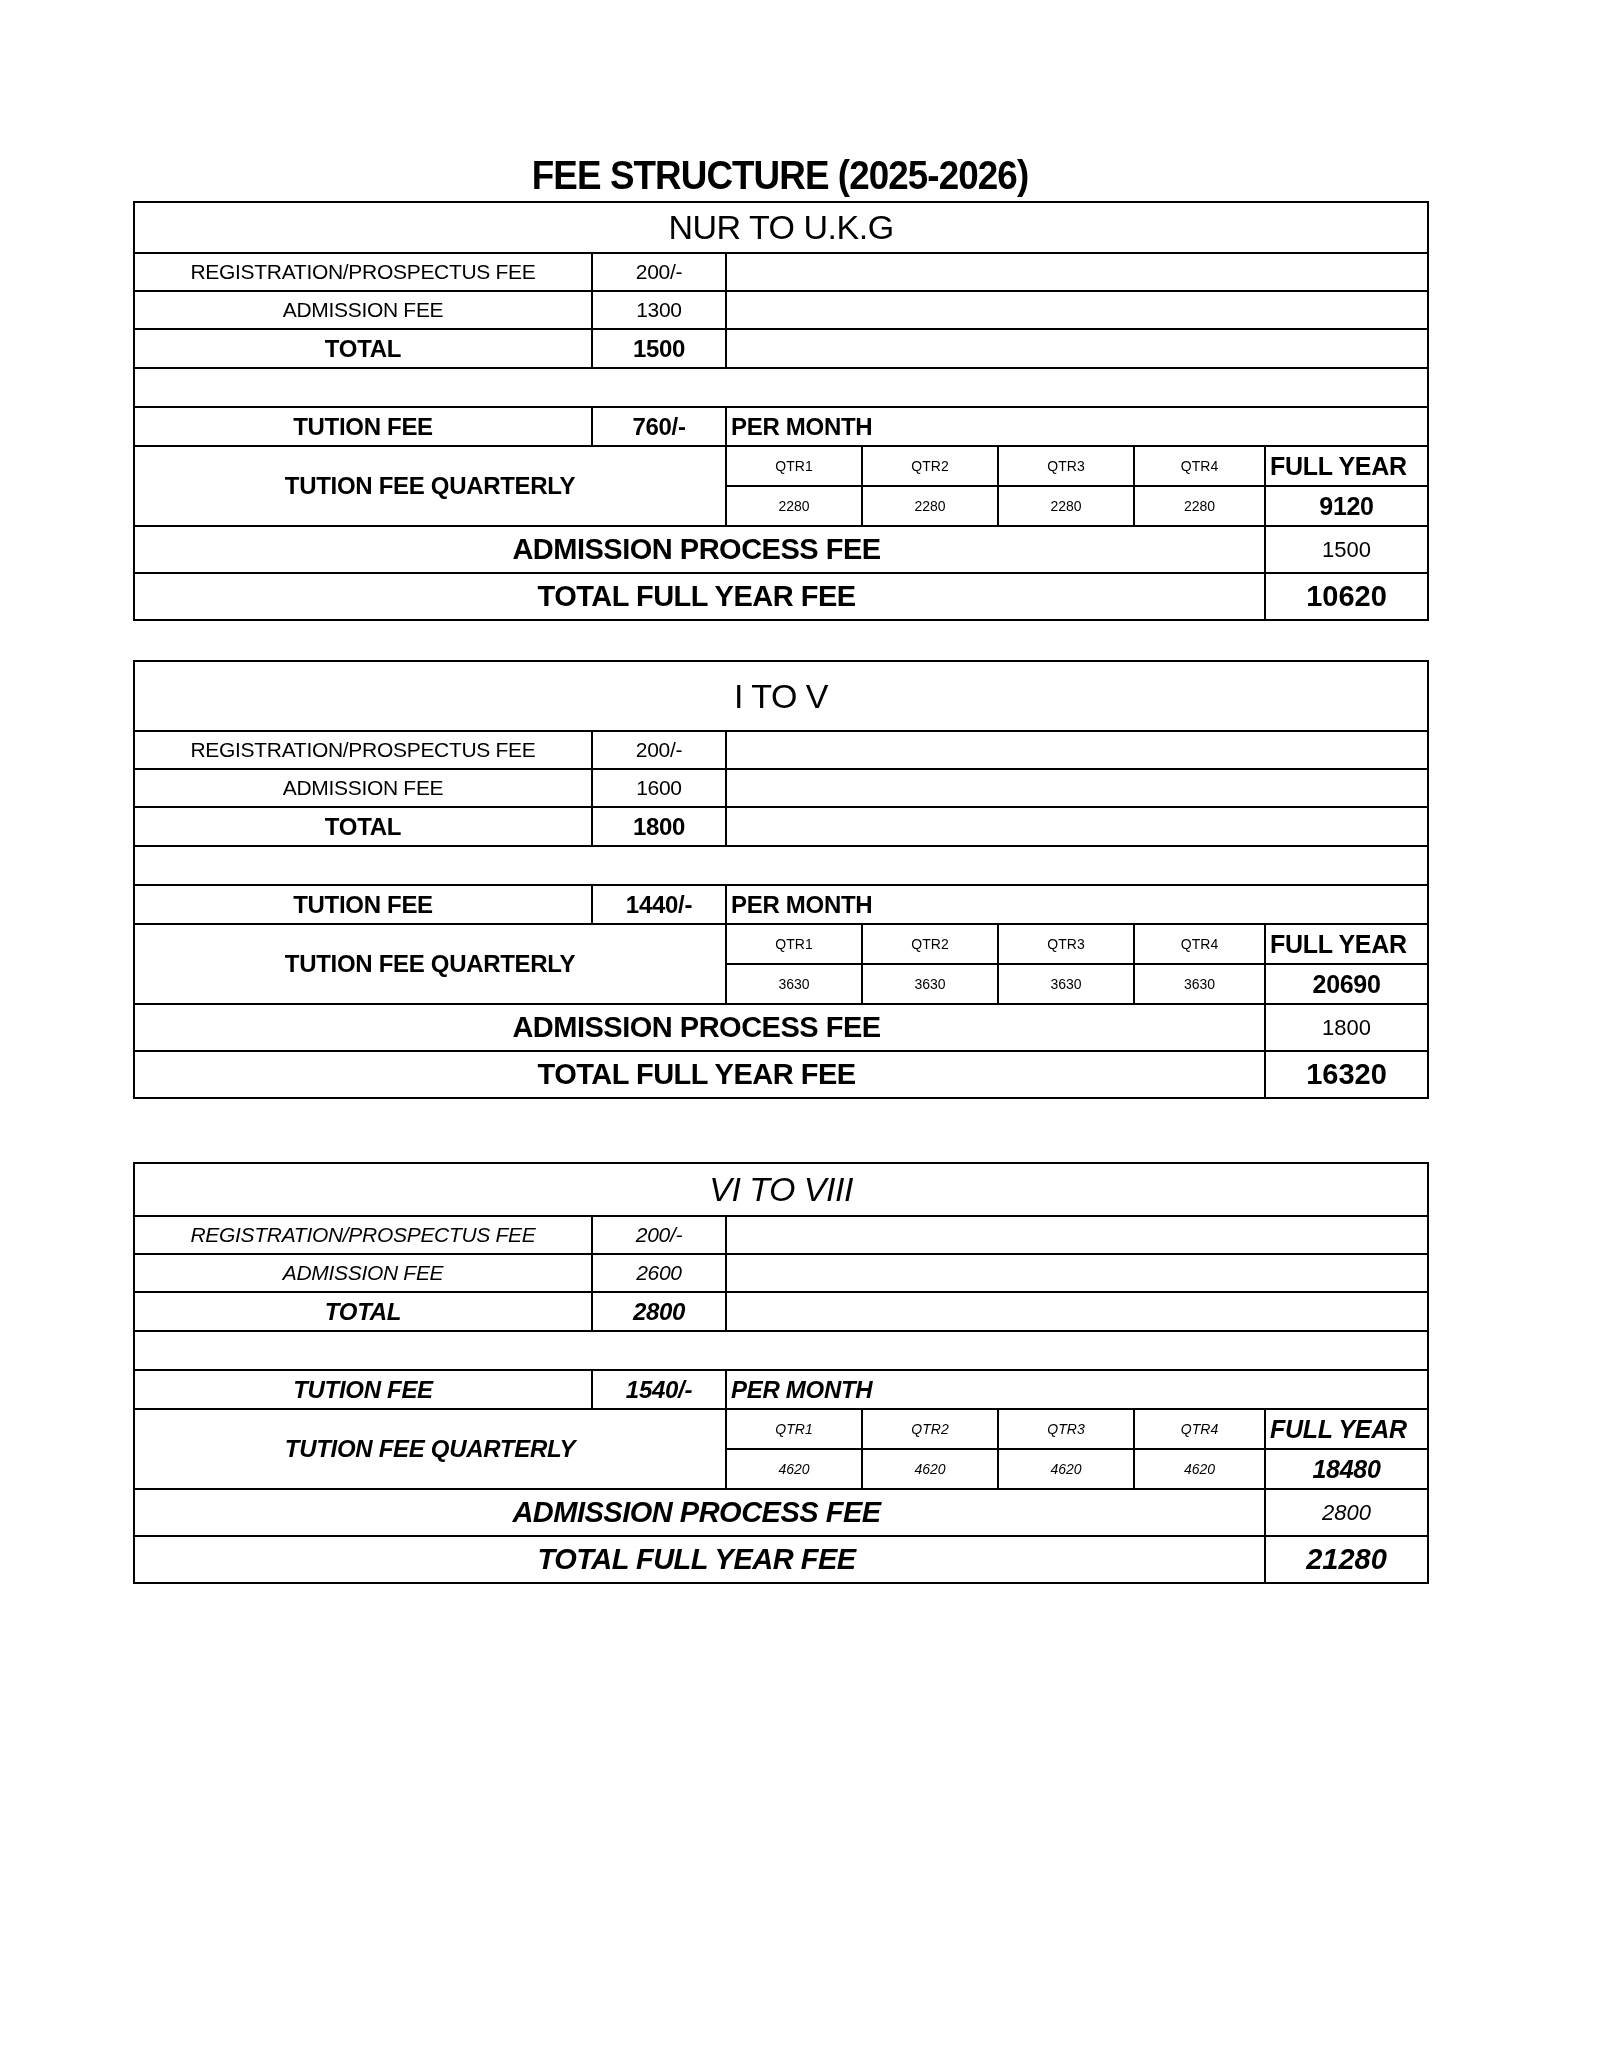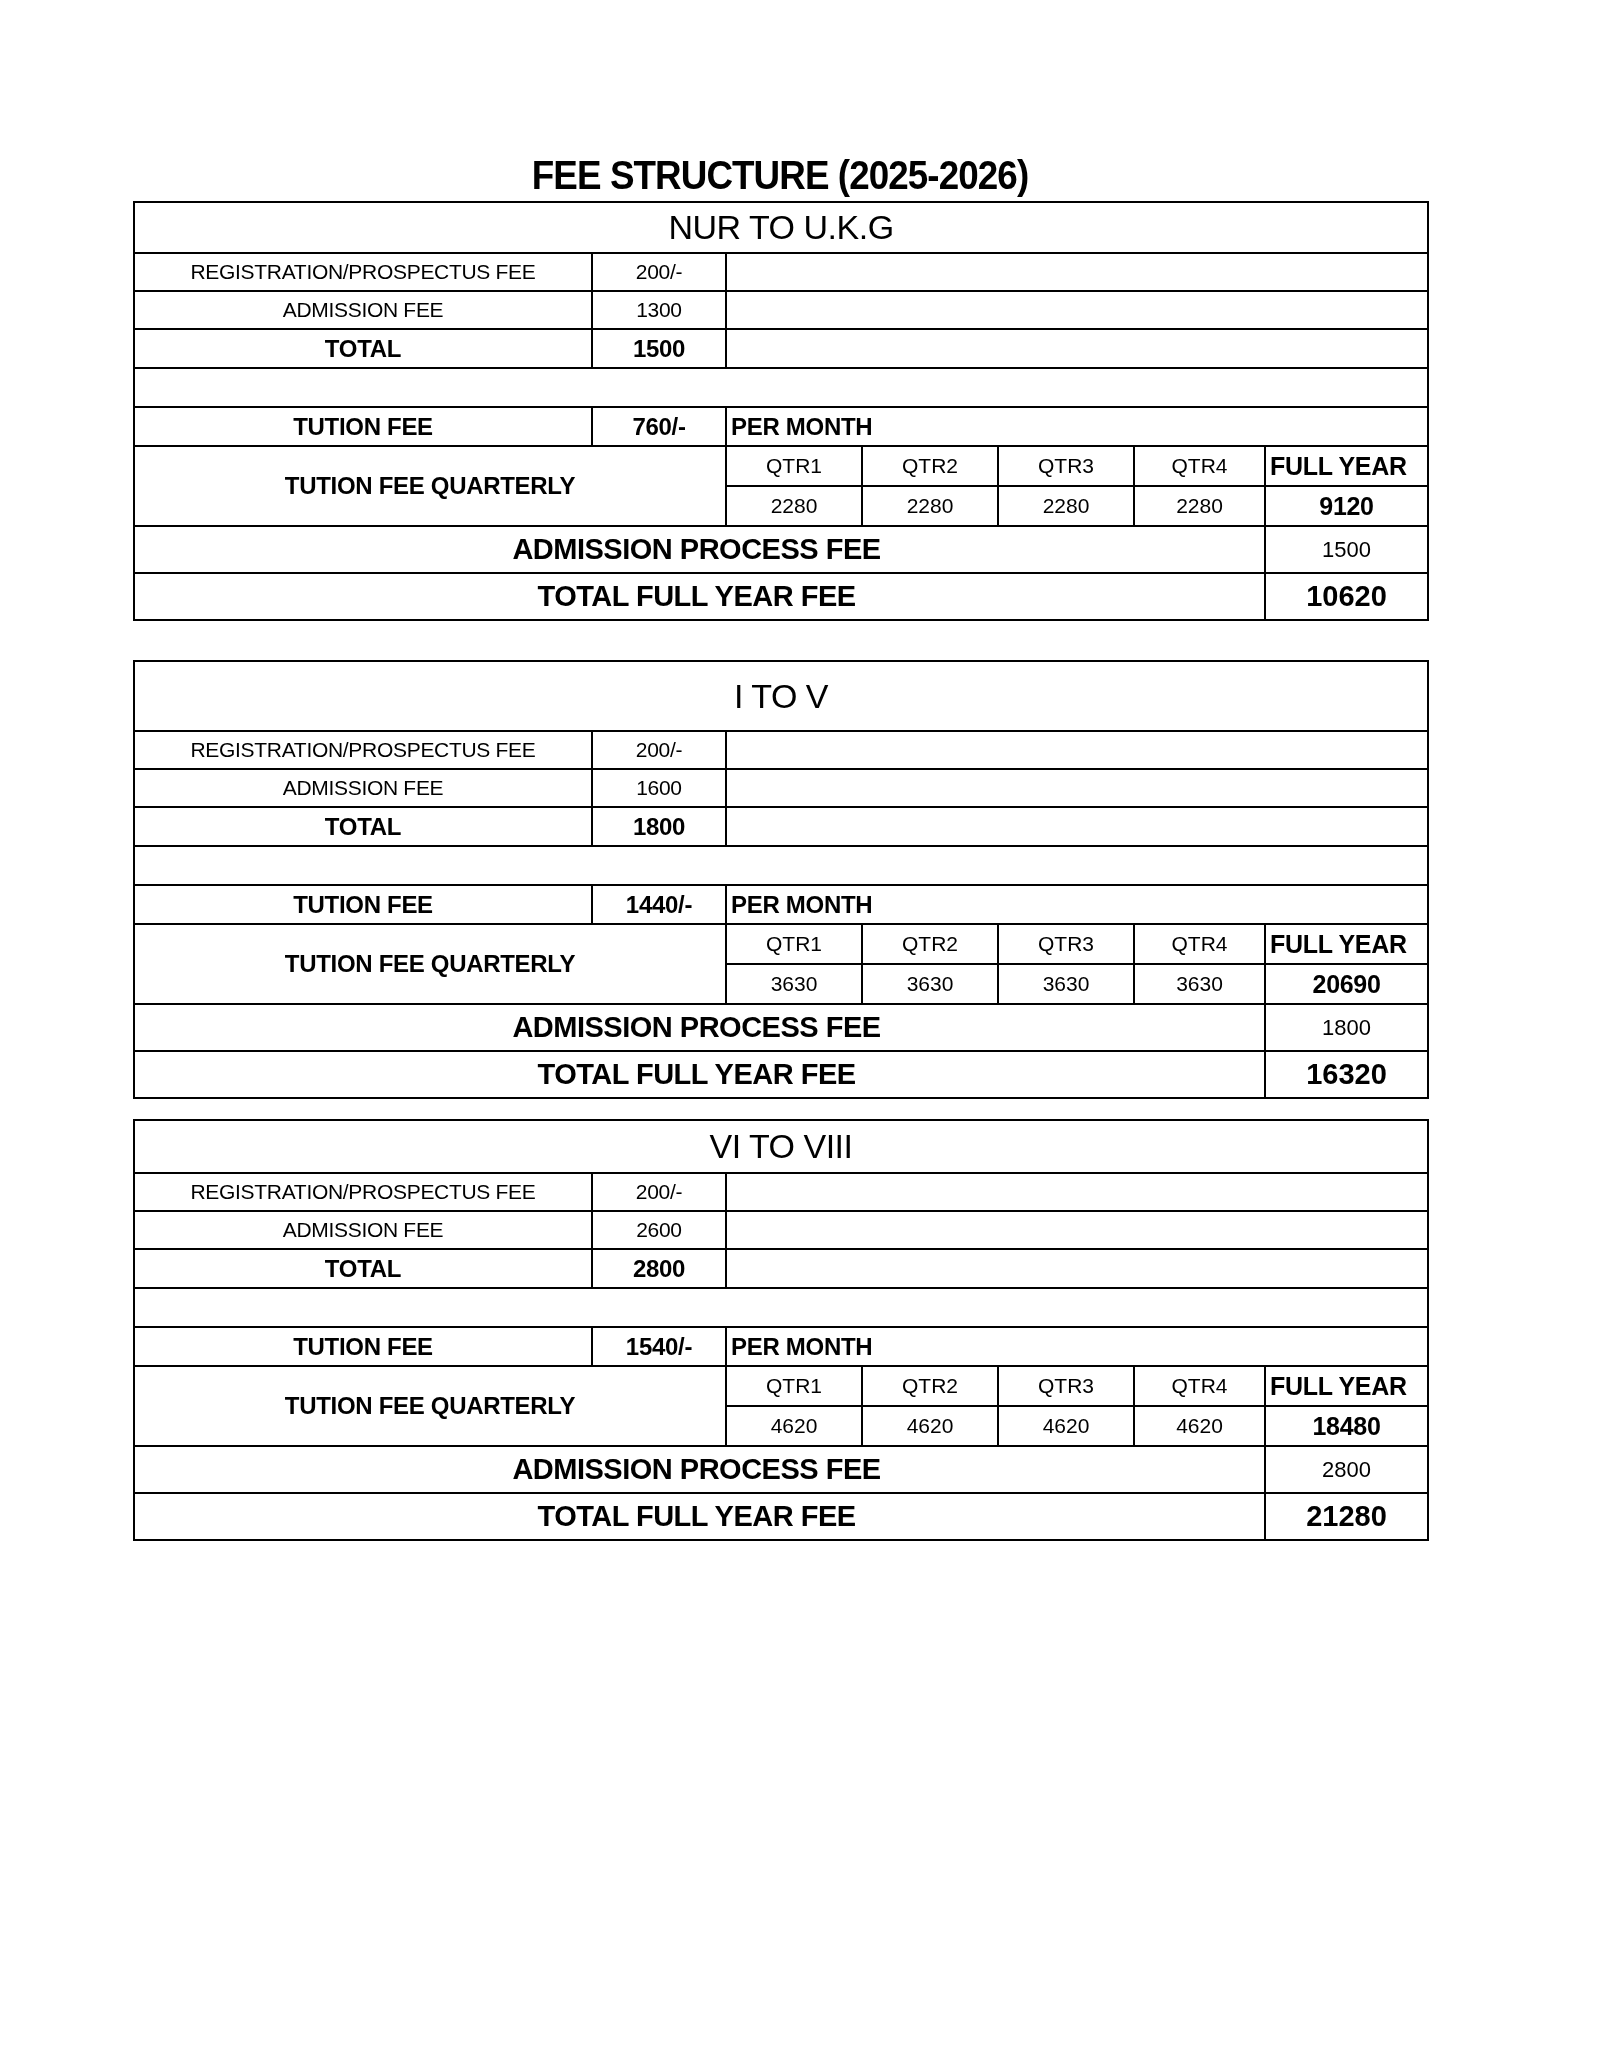--- a/index.html
+++ b/index.html
@@ -11,21 +11,21 @@
   table.fee { position: absolute; left: 133px; width: 1294px; border-collapse: collapse;
               table-layout: fixed; }
   table.fee td { border: 2.5px solid #000; padding: 0; text-align: center; vertical-align: middle;
                  overflow: hidden; white-space: nowrap; }
   .hdr { font-size: 34px; font-weight: normal; letter-spacing: -0.5px; }
   .reg { font-size: 21px; letter-spacing: -0.3px; }
   .lbl-b { font-size: 24px; font-weight: bold; letter-spacing: -0.3px; }
   .left { text-align: left !important; padding-left: 4px !important; }
   .right { text-align: left; padding-right: 6px !important; margin-left: 12px; }
   .big-b { font-size: 29px; font-weight: bold; letter-spacing: -0.5px; }
-  .qtr { font-size: 21px; }
+  .qtr { font-size: 14px; }
   .fy-b { font-size: 25px; font-weight: bold; letter-spacing: -0.3px; }
   .val-big { font-size: 29px; font-weight: bold; }
   .val-reg { font-size: 22px; }
 </style>
 </head>
 <body>
 
 <div class="title">FEE STRUCTURE (2025-2026)</div>
 
 <div id="sections">
@@ -146,21 +146,21 @@
     <tr style="height:47px">
       <td colspan="6" class="big-b right">ADMISSION PROCESS FEE</td>
       <td class="val-reg">1800</td>
     </tr>
     <tr style="height:47px">
       <td colspan="6" class="big-b right">TOTAL FULL YEAR FEE</td>
       <td class="val-big">16320</td>
     </tr>
   </tbody>
     </table>
-    <table class="fee" style="top: 1119px;">
+    <table class="fee" style="top: 1162px; font-style: italic;">
     <colgroup>
       <col style="width:458px">
         <col style="width:134px">
         <col style="width:136px">
         <col style="width:136px">
         <col style="width:136px">
         <col style="width:131px">
         <col style="width:163px">
     </colgroup>
     <tbody>

